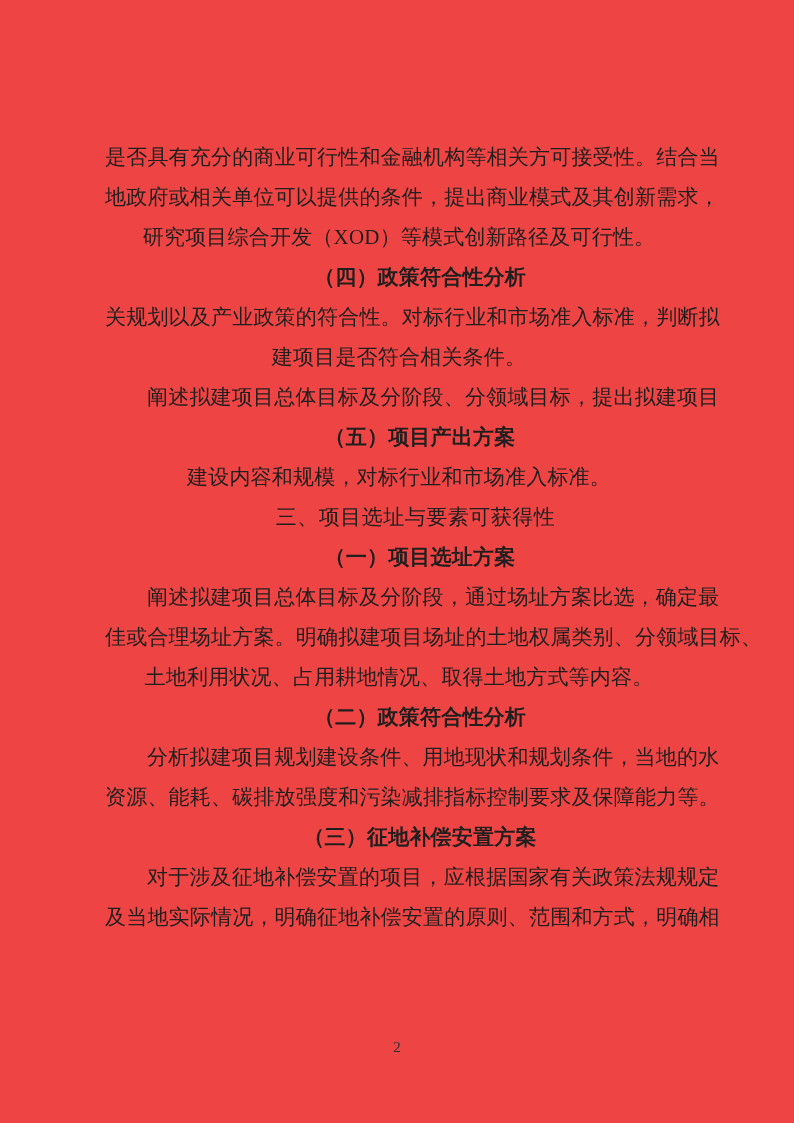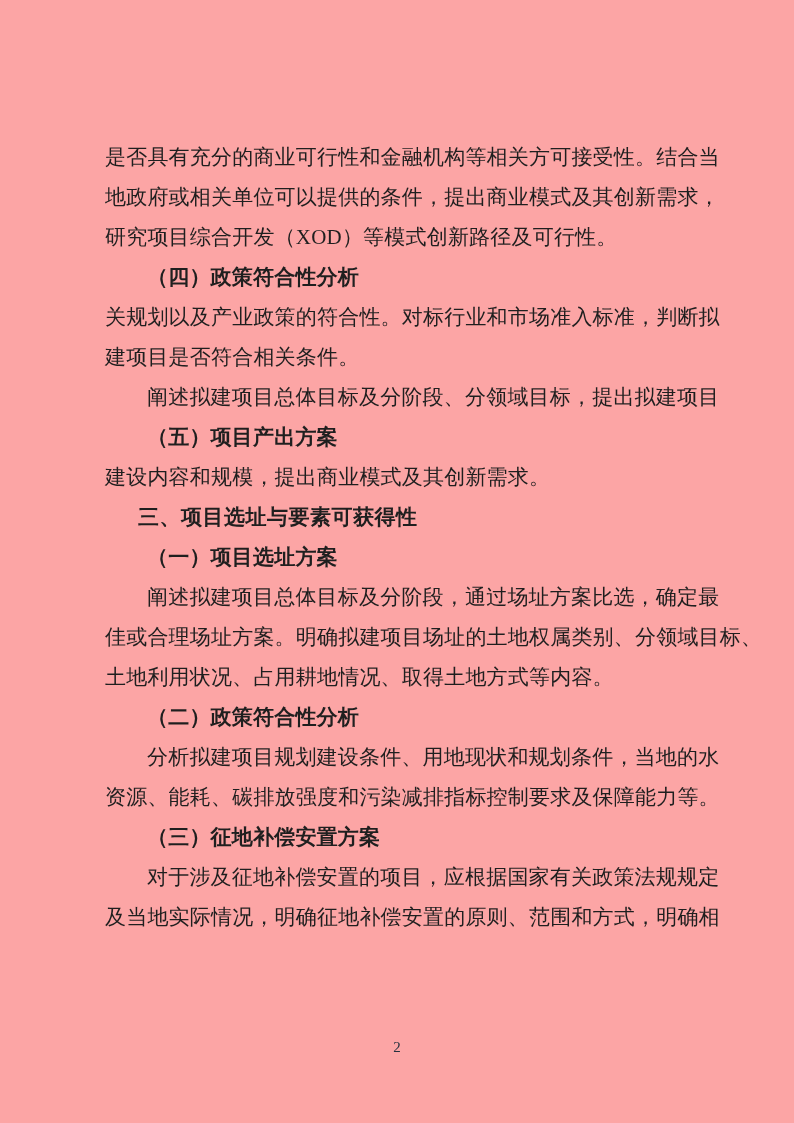--- a/index.html
+++ b/index.html
@@ -8,50 +8,50 @@
     background: #ffffff;
     position: relative;
     overflow: hidden;
     font-family: "Liberation Serif", "DejaVu Serif", serif;
     color: #1f1f1f;
   }
   .page {
     position: absolute;
     left: 0; top: 0;
     width: 794px; height: 1123px;
-    background: #fca5a5;
+    background: #ef4444;
   }
   .content {
     position: absolute;
     left: 105px;
     top: 137px;
     width: 588px;
   }
   .ln {
     font-size: 21px;
     line-height: 40px;
     height: 40px;
     white-space: nowrap;
     letter-spacing: 0.2px;
-    text-align: left;
+    text-align: center;
   }
   
   .fill {
     text-align: justify;
     text-align-last: justify;
     text-justify: inter-character;
   }
   
   .ind { text-indent: 42px; }
   
   .h3 { font-weight: 700; }
   
   .h2 {
     font-family: "Liberation Sans", "DejaVu Sans", sans-serif;
-    font-weight: 700;
+    font-weight: 400;
     text-indent: 33px;
     letter-spacing: 0.5px;
   }
   .pagenum {
     position: absolute;
     left: 0; right: 0;
     top: 1036px;
     text-align: center;
     font-size: 15px;
     line-height: 22px;
@@ -64,21 +64,21 @@
 <div class="page">
   <div class="content">
     <div class="ln fill">是否具有充分的商业可行性和金融机构等相关方可接受性。结合当</div>
     <div class="ln fill">地政府或相关单位可以提供的条件，提出商业模式及其创新需求，</div>
     <div class="ln">研究项目综合开发（XOD）等模式创新路径及可行性。</div>
     <div class="ln ind h3">（四）政策符合性分析</div>
     <div class="ln fill">关规划以及产业政策的符合性。对标行业和市场准入标准，判断拟</div>
     <div class="ln">建项目是否符合相关条件。</div>
     <div class="ln ind fill">阐述拟建项目总体目标及分阶段、分领域目标，提出拟建项目</div>
     <div class="ln ind h3">（五）项目产出方案</div>
-    <div class="ln">建设内容和规模，提出商业模式及其创新需求。</div>
+    <div class="ln">建设内容和规模，对标行业和市场准入标准。</div>
     <div class="ln h2">三、项目选址与要素可获得性</div>
     <div class="ln ind h3">（一）项目选址方案</div>
     <div class="ln ind fill">阐述拟建项目总体目标及分阶段，通过场址方案比选，确定最</div>
     <div class="ln fill">佳或合理场址方案。明确拟建项目场址的土地权属类别、分领域目标、</div>
     <div class="ln">土地利用状况、占用耕地情况、取得土地方式等内容。</div>
     <div class="ln ind h3">（二）政策符合性分析</div>
     <div class="ln ind fill">分析拟建项目规划建设条件、用地现状和规划条件，当地的水</div>
     <div class="ln fill">资源、能耗、碳排放强度和污染减排指标控制要求及保障能力等。</div>
     <div class="ln ind h3">（三）征地补偿安置方案</div>
     <div class="ln ind fill">对于涉及征地补偿安置的项目，应根据国家有关政策法规规定</div>

